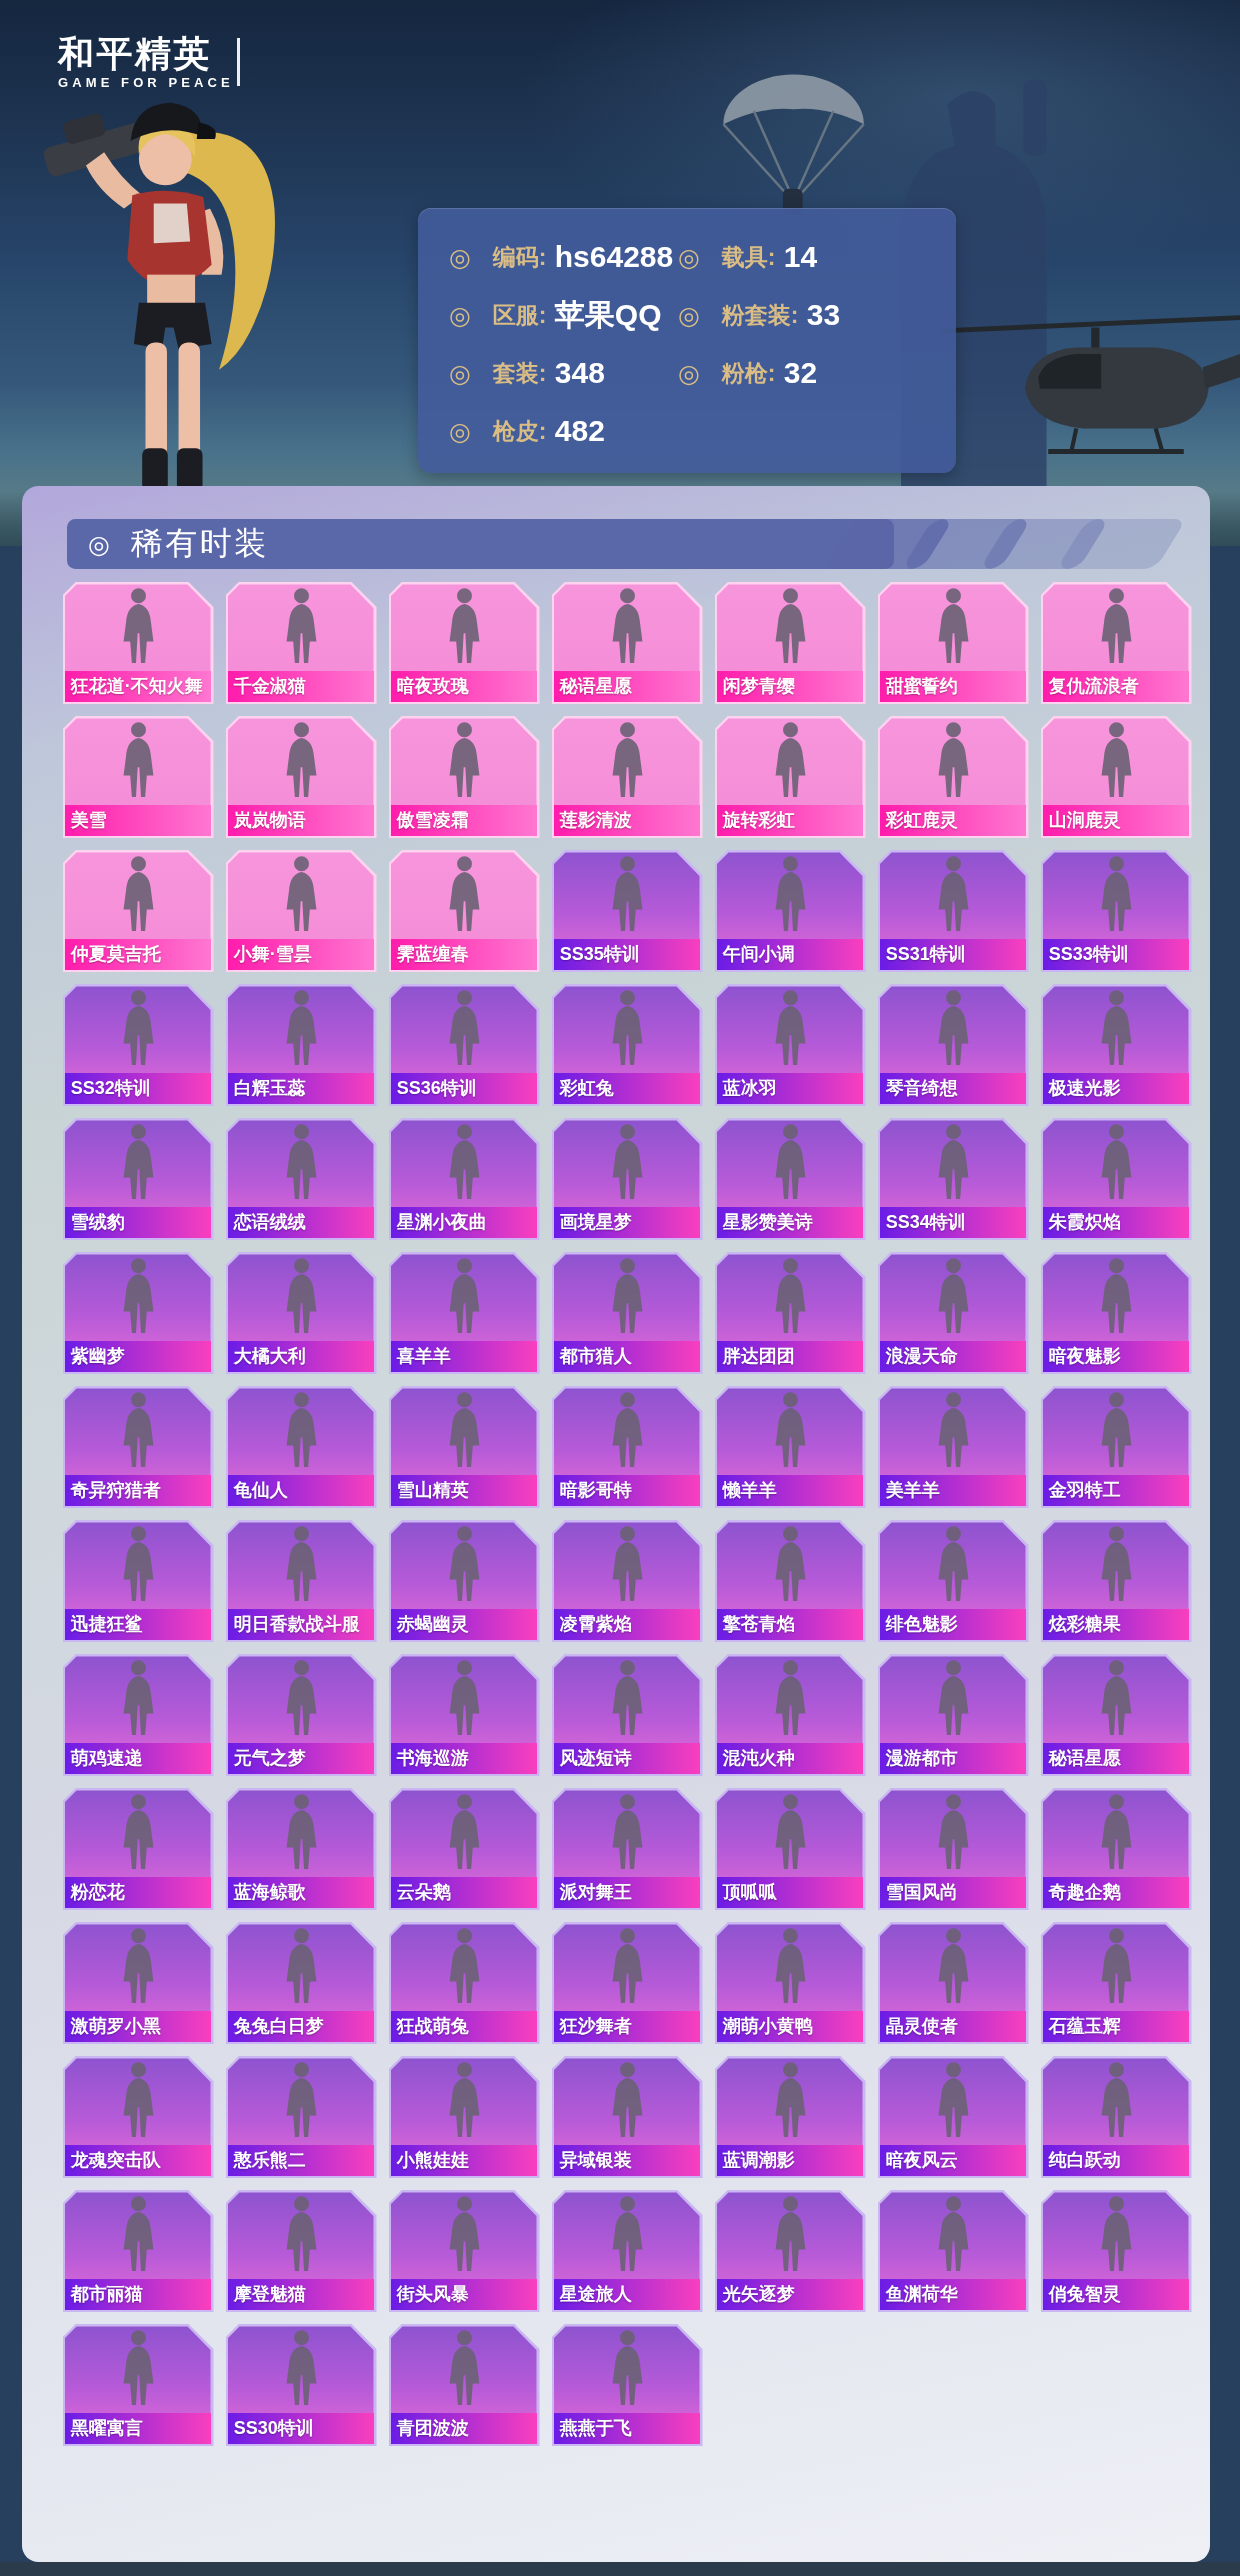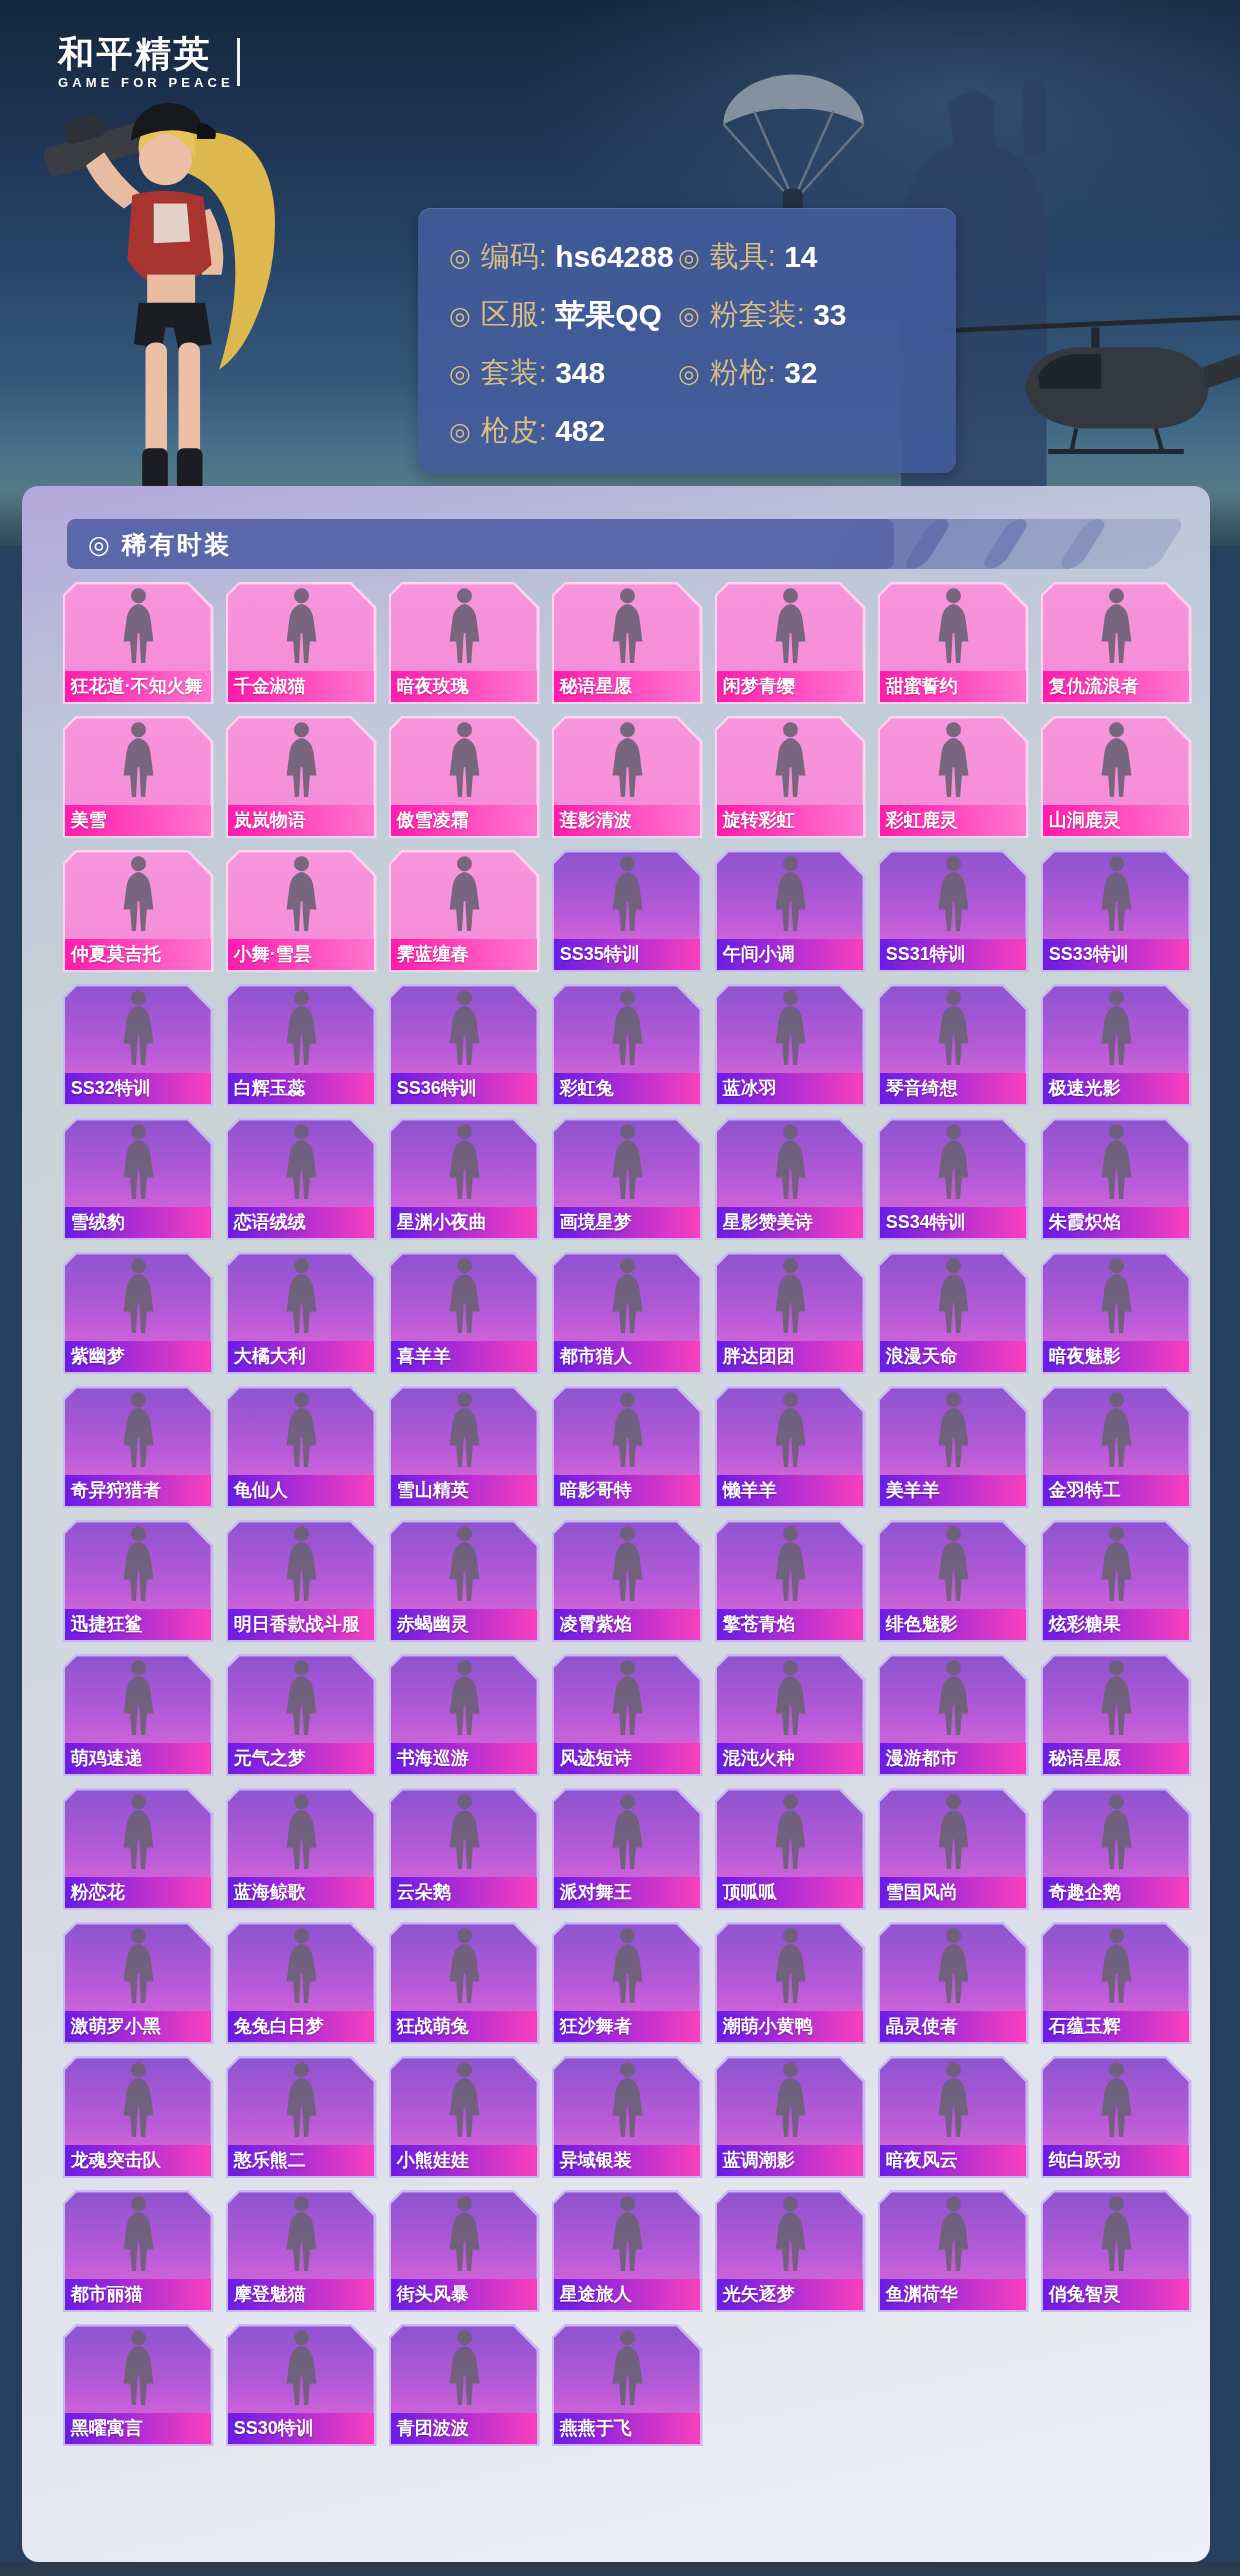--- a/index.html
+++ b/index.html
@@ -19,31 +19,31 @@
   .logo-divider{position:absolute;left:237px;top:38px;width:2.5px;height:48px;background:rgba(255,255,255,.92);}
   
   .info-panel{position:absolute;left:418px;top:208px;width:538px;height:265px;
       background:var(--panel-blue-rgba, rgba(66,92,155,.9));
       border-radius:13.2px;box-shadow:inset 0 0.8px 0 rgba(255,255,255,.2), 0 5px 15px rgba(0,0,0,.25);}
   .stat-col{position:absolute;top:20px;}
   .stat-col.left{left:31px;}
   .stat-col.right{left:260px;}
   .stat-row{display:flex;align-items:center;height:58px;white-space:nowrap;}
   .stat-icon{color:var(--accent-gold,#d9bd85);font-size:25px;margin-right:10px;line-height:1;}
-  .stat-label{color:var(--accent-gold,#d9bd85);font-size:29px;font-weight:normal;}
+  .stat-label{color:var(--accent-gold,#d9bd85);font-size:23px;font-weight:bold;margin-left:12px;}
   .stat-label::after{content:":";margin-right:8.3px;}
   .stat-value{color:#ffffff;font-size:30px;font-weight:bold;}
   
   .main-panel{position:absolute;left:21.5px;top:486px;width:1188px;height:2076px;border-radius:16.5px;
       background:linear-gradient(168deg,#b2a7db 0%,#bfc8da 12%,#c9d4d6 28%,#cfd8dc 42%,#d5d8e3 58%,#dde0ea 72%,#e7e9f1 88%,#eef0f6 100%);}
   .section-bar{position:absolute;left:45px;top:33px;width:827px;height:50px;border-radius:8.3px;
       background:var(--header-bar-blue,#5a67a8);display:flex;align-items:center;
       color:#fff;}
   .section-icon{font-size:25px;margin-left:21.5px;line-height:1;}
-  .section-title{font-size:25px;font-weight:bold;letter-spacing:2.5px;margin-left:12px;}
+  .section-title{font-size:32px;font-weight:normal;letter-spacing:2.5px;margin-left:21px;}
   .chevron{position:absolute;top:33px;height:50px;width:99px;border-radius:11.6px;transform:skewX(-32deg);}
   .chevron.c1{left:817px;background:rgba(90,103,168,.78);}
   .chevron.c2{left:895px;background:rgba(90,103,168,.58);}
   .chevron.c3{left:973px;background:rgba(90,103,168,.40);}
   .chevron.c4{left:1050px;background:rgba(90,103,168,.26);}
   
   .grid{position:absolute;left:41px;top:96px;display:grid;
         grid-template-columns:repeat(7,151px);column-gap:11.6px;row-gap:20px;gap:12px;}
   .cell{position:relative;width:151px;height:122px;}
   .cell-frame{position:absolute;inset:0;

